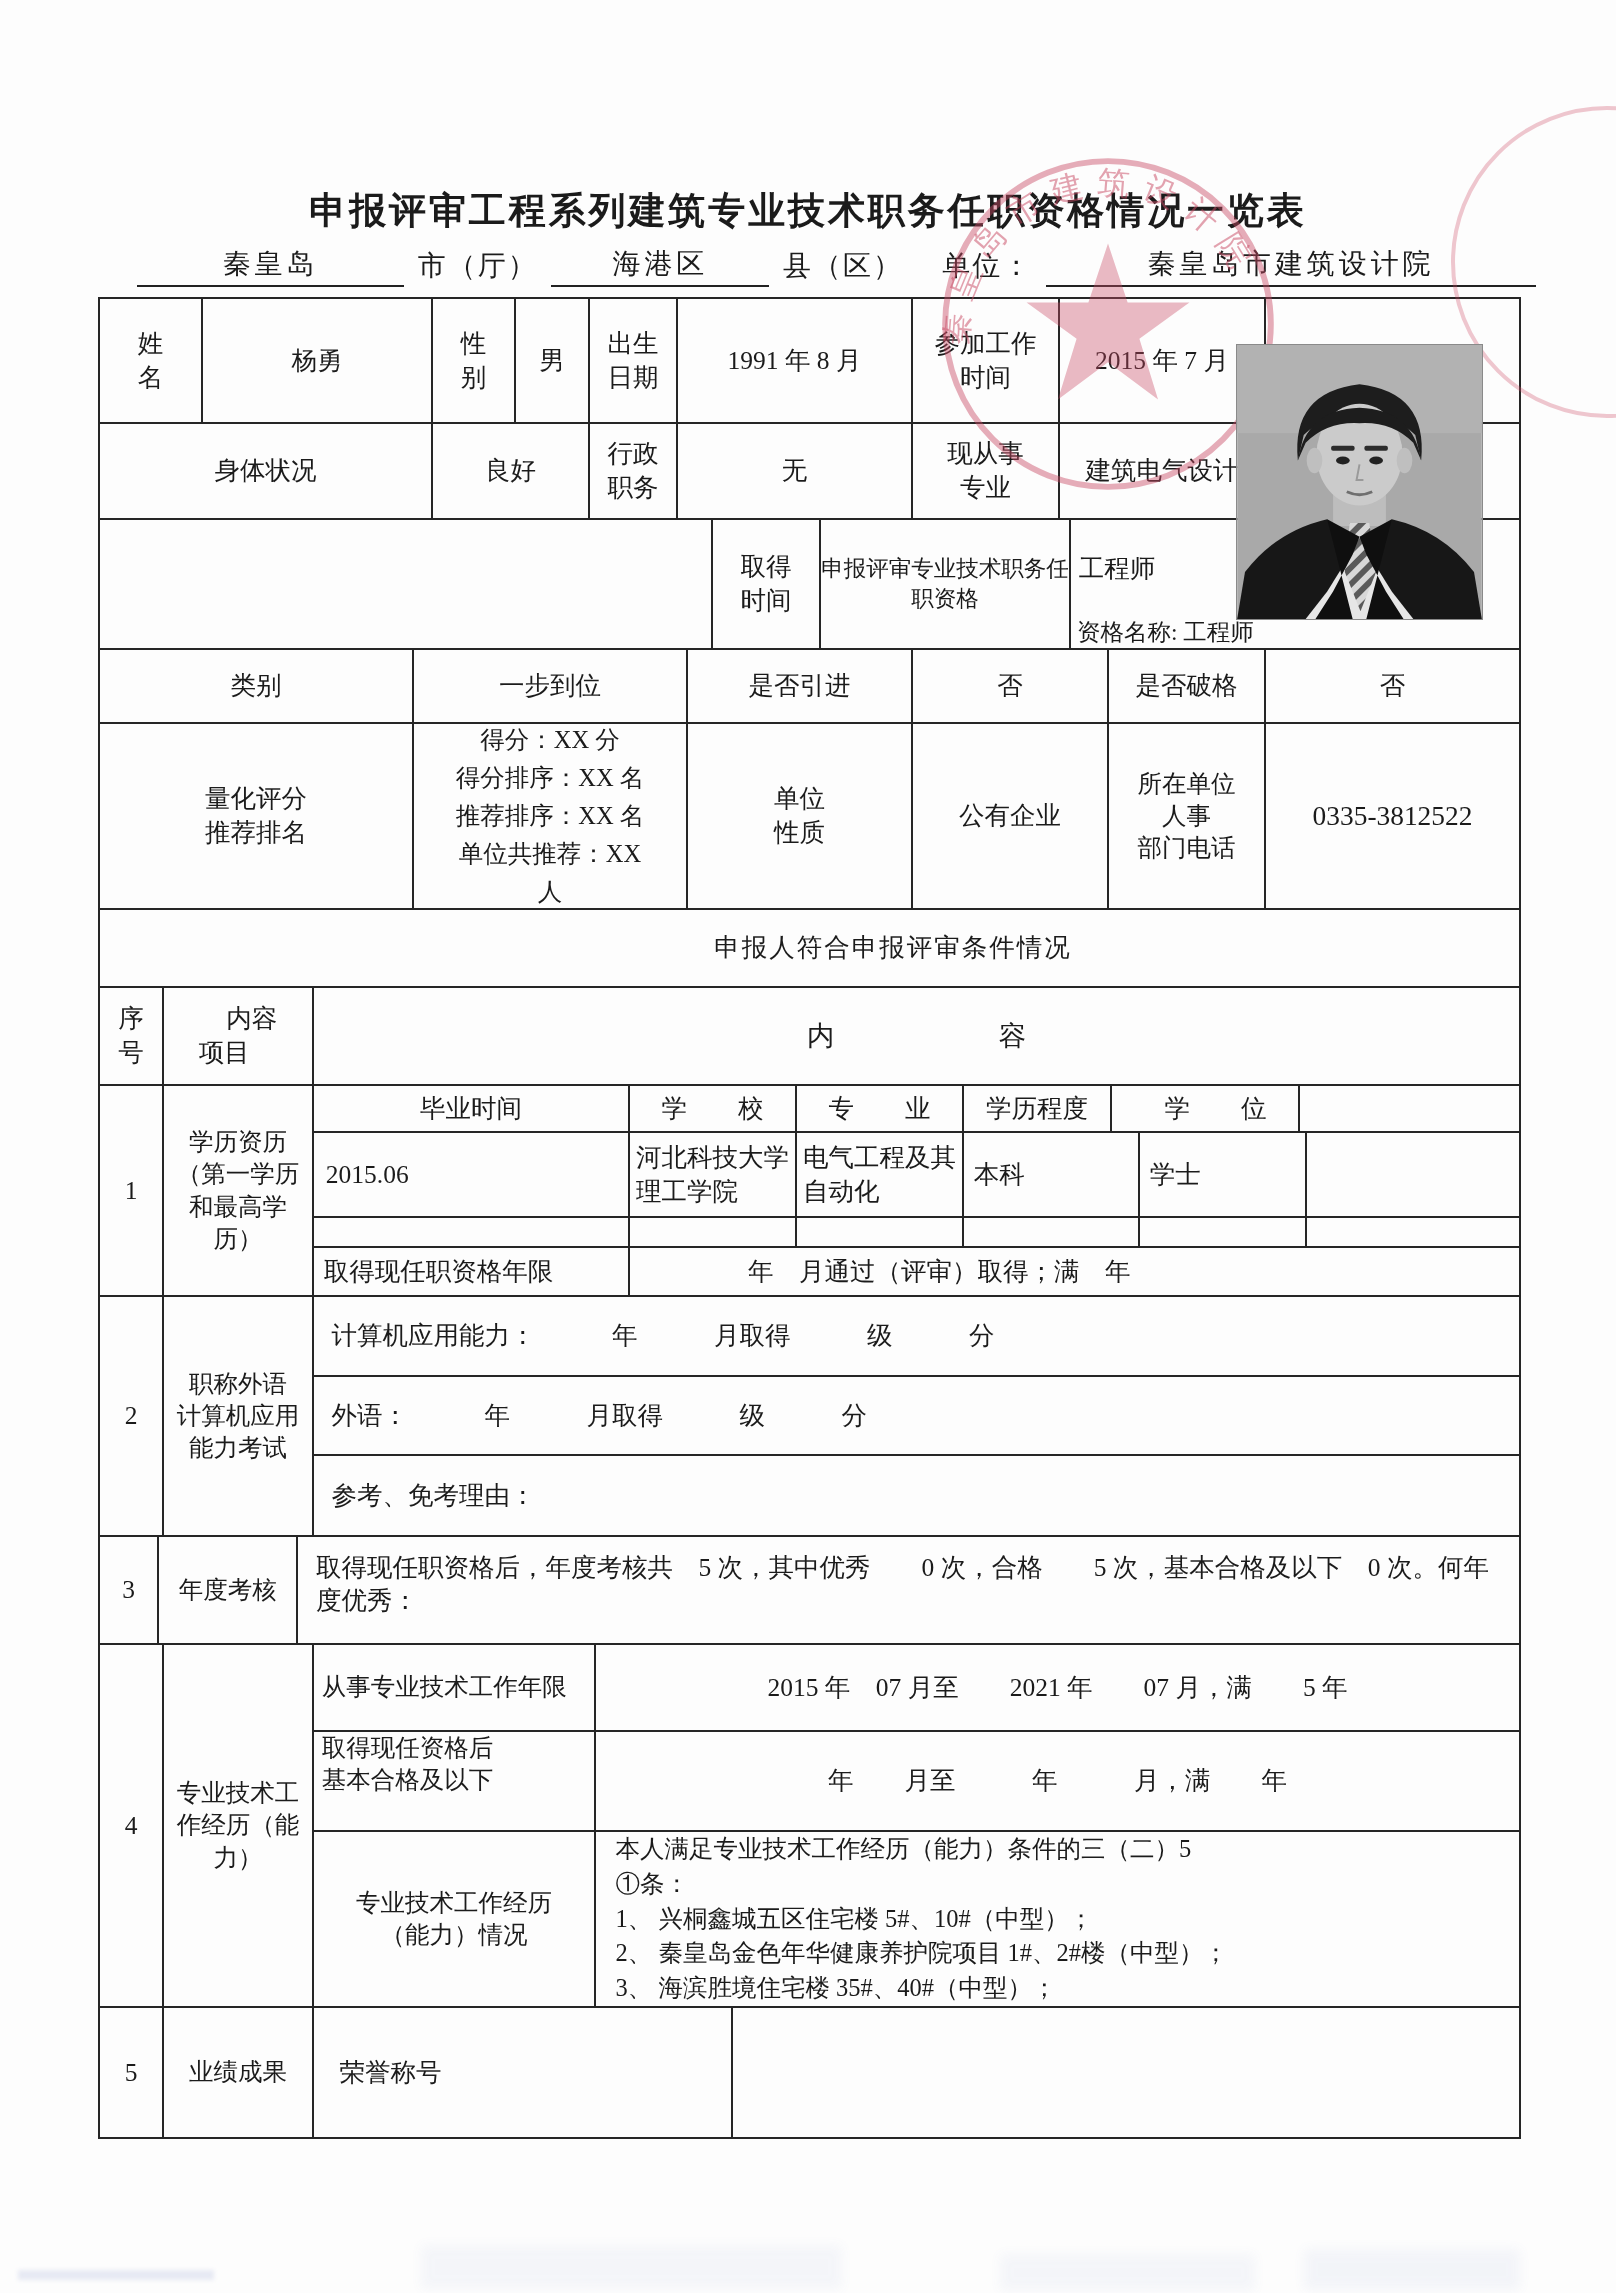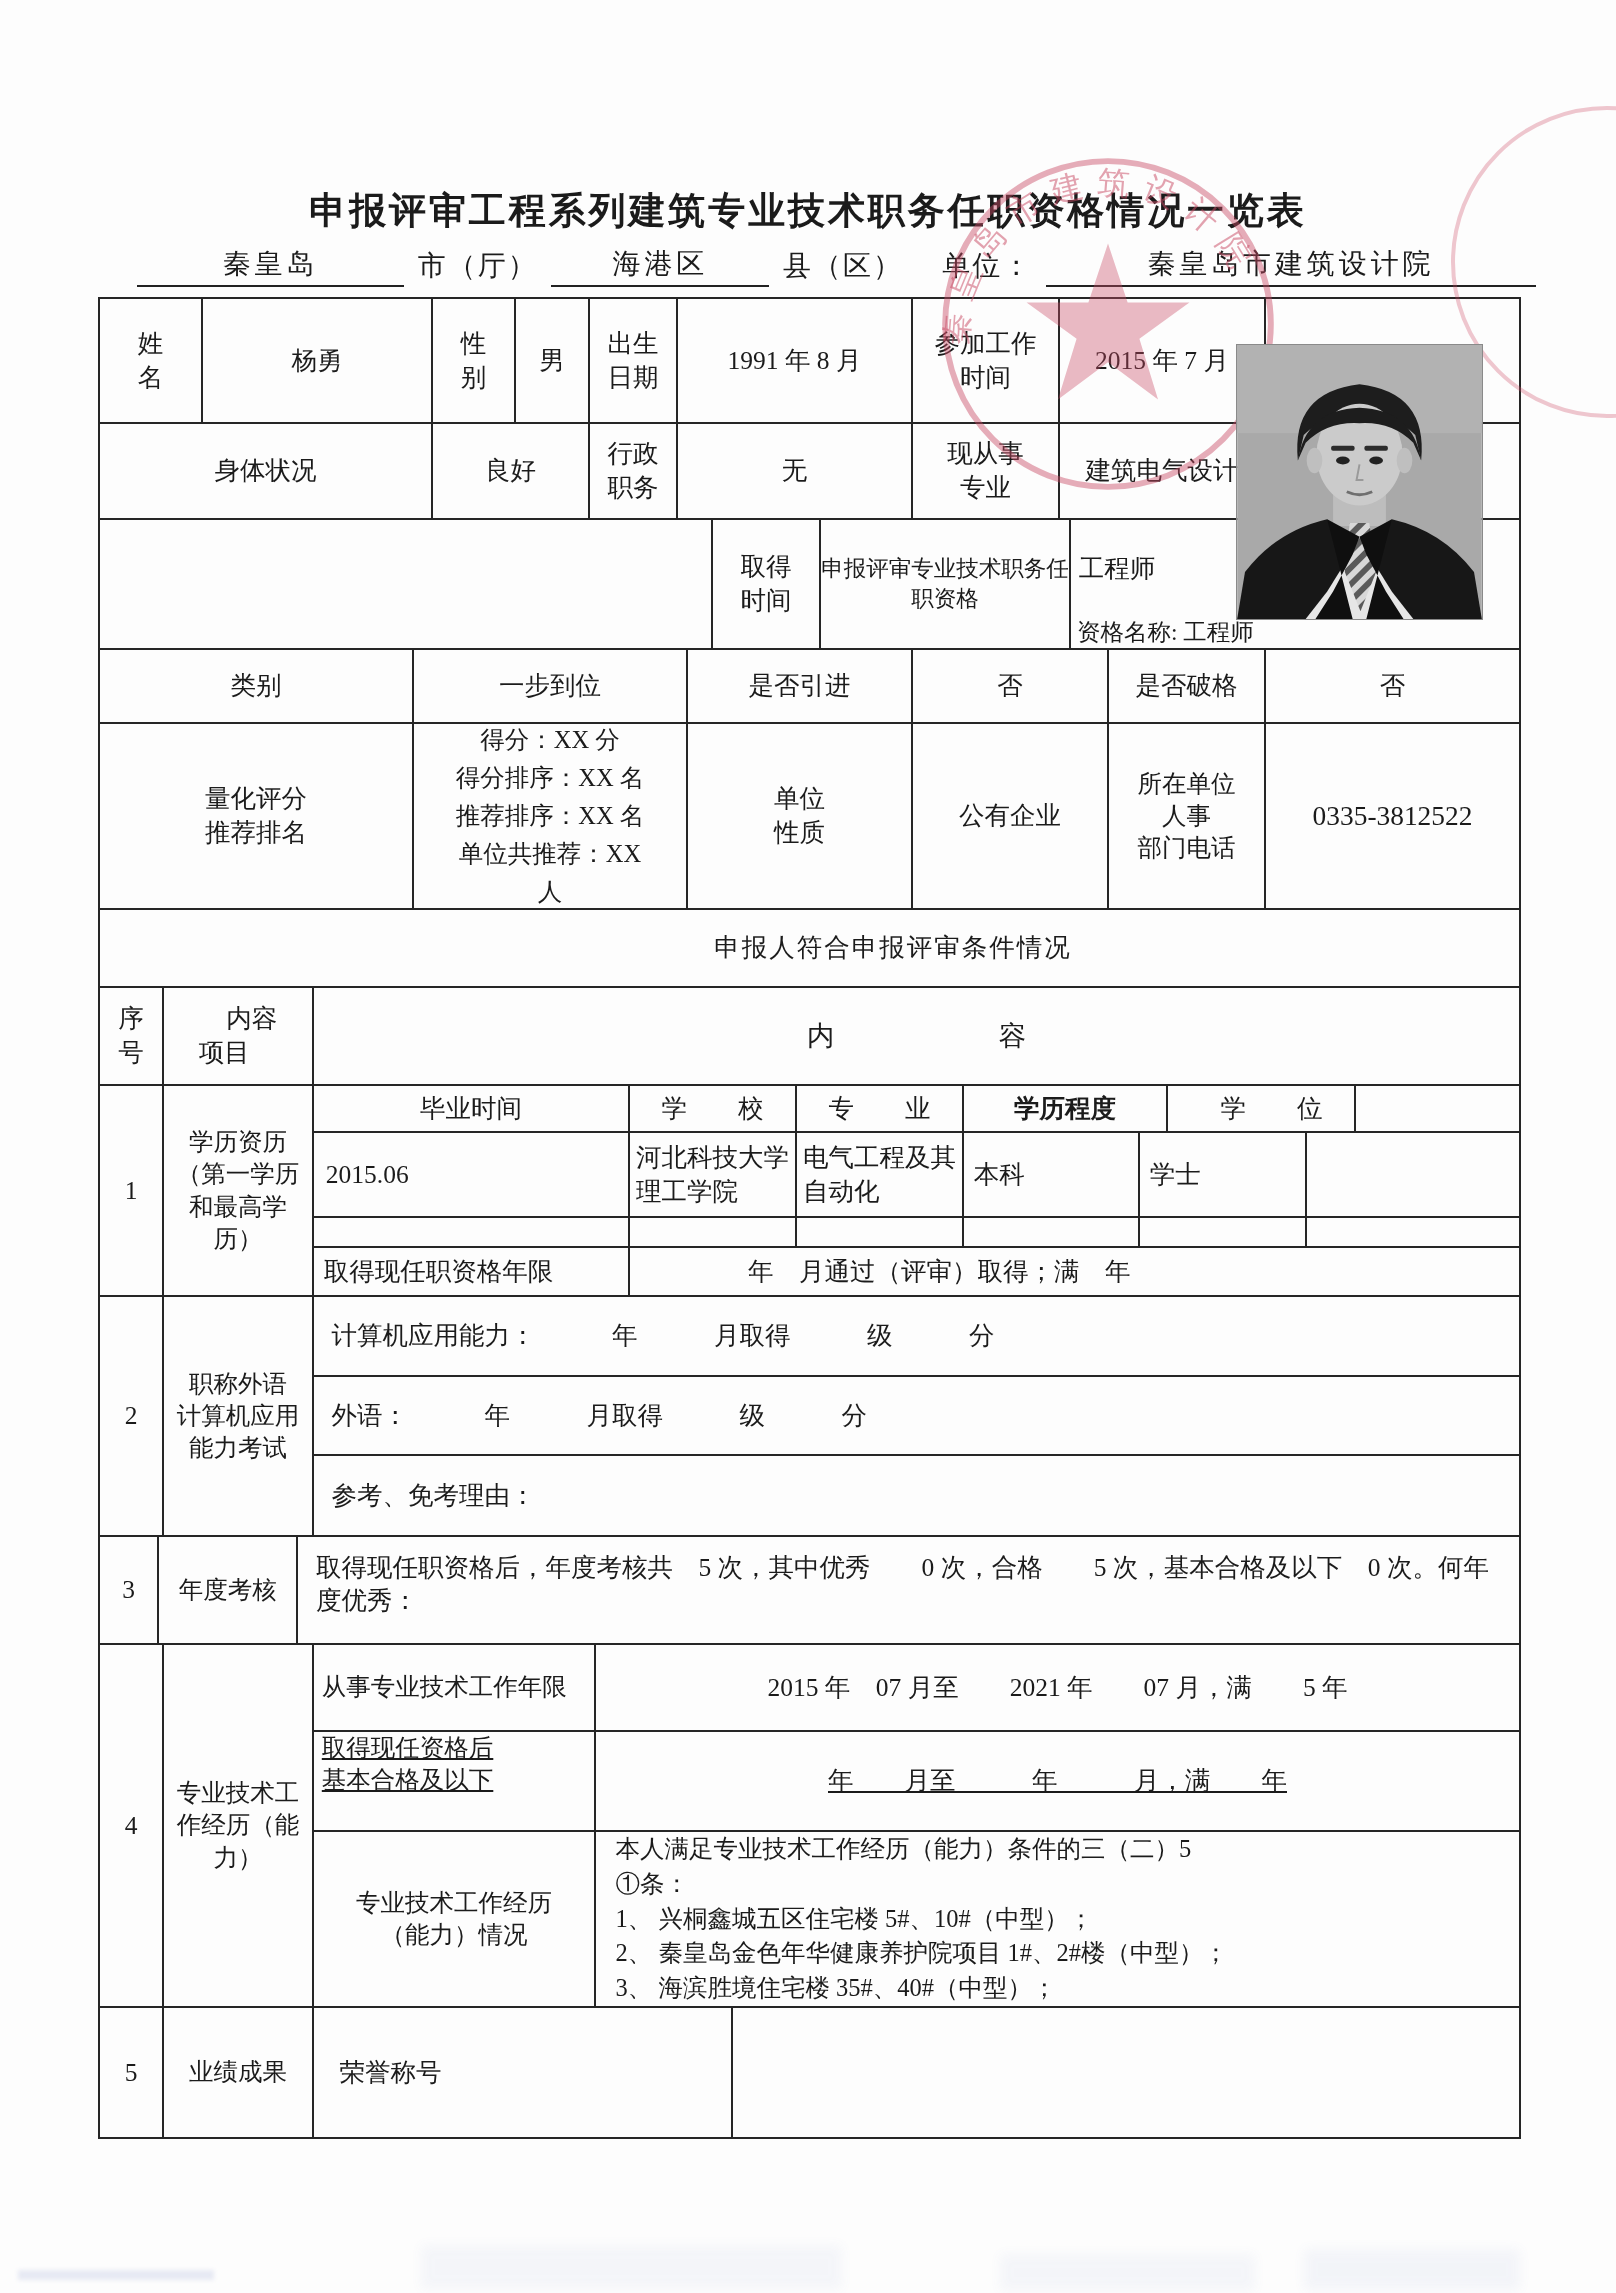--- a/index.html
+++ b/index.html
@@ -202,21 +202,21 @@
       <div class="srow" style="height:47px;">
         <div class="c" style="width:316px;">
             <span>毕业时间</span>
           </div>
         <div class="c" style="width:167px;">
             <span>学　　校</span>
           </div>
         <div class="c" style="width:167px;">
             <span>专　　业</span>
           </div>
-        <div class="c" style="width:204px;font-weight:bold;">
+        <div class="c" style="width:148px;">
             <span>学历程度</span>
           </div>
         <div class="c" style="width:167px;margin-left:21px;">
             <span>学　　位</span>
           </div>
         <div class="c last"></div>
       </div>
       <div class="srow" style="height:86px;">
         <div class="c lft" style="width:316px;padding-left:11.8px;">
             <span>2015.06</span>
@@ -305,21 +305,21 @@
     </div>
     <div class="c last nest">
       <div class="srow" style="height:93px;">
         <div class="c lft" style="width:282px;padding-left:7.8px;font-size:24.5px;">
             <span>从事专业技术工作年限</span>
           </div>
         <div class="c last">
             <span>2015 年　07 月至　　2021 年　　07 月，满　　5 年</span>
           </div>
       </div>
-      <div class="srow" style="height:107px;text-decoration:underline;">
+      <div class="srow" style="height:107px;">
         <div class="c colv lft" style="width:282px;padding-left:7.8px;font-size:24.5px;align-items:flex-start;">
           <div>取得现任资格后</div>
           <div>基本合格及以下</div>
         </div>
         <div class="c last">
             <span>年　　月至　　　年　　　月，满　　年</span>
           </div>
       </div>
       <div class="srow nob" style="height:176px;">
         <div class="c colv" style="width:282px;font-size:24.5px;">

